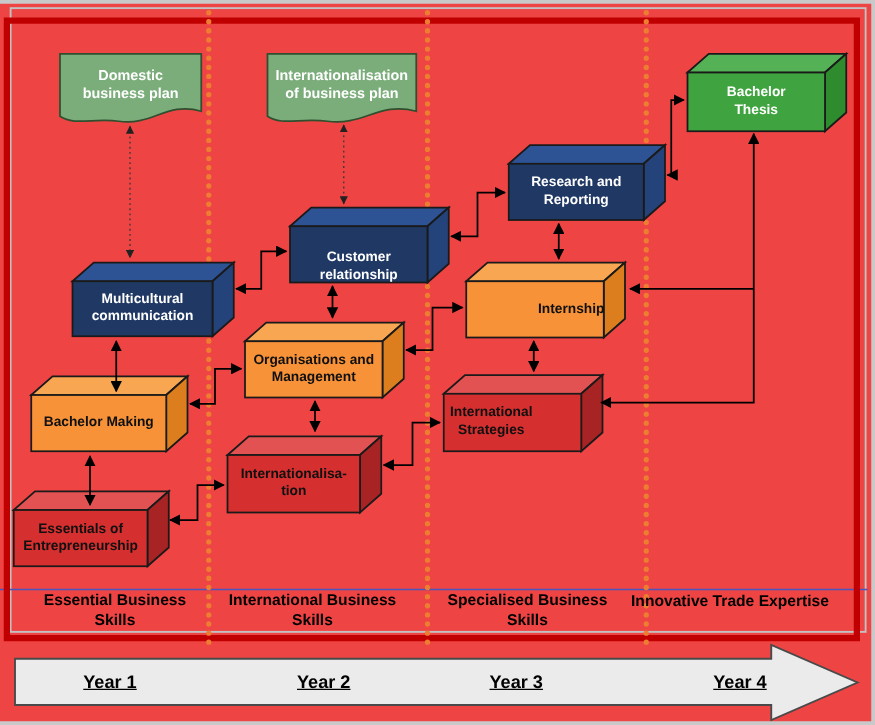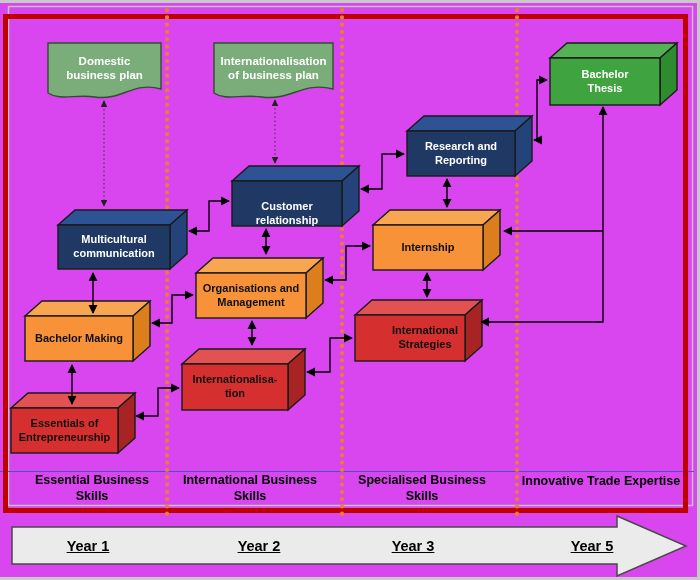--- a/index.html
+++ b/index.html
@@ -1,17 +1,17 @@
 <!DOCTYPE html>
 <html><head>
 <meta charset="utf-8">
 <style>
   html,body{margin:0;padding:0;background:#fff;}
   #stage{
-    position:relative;width:700px;height:580px;background:#d946ef;
+    position:relative;width:700px;height:580px;background:#ef4444;
     font-family:"Liberation Sans",sans-serif;overflow:hidden;
     border-top:3px solid #c9c9c9;border-right:3px solid #c9c9c9;border-bottom:3px solid #c9c9c9;
     box-sizing:border-box;
   }
   #diagram-svg{position:absolute;left:0;top:0;}
   .lbl{
     position:absolute;display:flex;align-items:center;justify-content:center;
     text-align:center;white-space:pre-line;font-weight:bold;line-height:1.25;
     pointer-events:none;
   }
@@ -143,34 +143,34 @@
 communication</div>
   <div class="lbl box-label light" style="left:232px;top:178px;width:110px;height:45px;margin-top:10px;">Customer
 relationship</div>
   <div class="lbl box-label light" style="left:407px;top:128px;width:108px;height:45px;">Research and
 Reporting</div>
   <div class="lbl box-label light" style="left:550px;top:55px;width:110px;height:47px;">Bachelor
 Thesis</div>
   <div class="lbl box-label dark" style="left:25px;top:313px;width:108px;height:45px;">Bachelor Making</div>
   <div class="lbl box-label dark" style="left:196px;top:270px;width:110px;height:45px;">Organisations and
 Management</div>
-  <div class="lbl box-label dark" style="left:373px;top:222px;width:110px;height:45px;">Internship</div>
+  <div class="lbl box-label dark" style="left:373px;top:222px;width:110px;height:45px;padding-left:29px;">Internship</div>
   <div class="lbl box-label dark" style="left:11px;top:405px;width:107px;height:45px;">Essentials of
 Entrepreneurship</div>
   <div class="lbl box-label dark" style="left:182px;top:361px;width:106px;height:46px;">Internationalisa-
 tion</div>
-  <div class="lbl box-label dark" style="left:370px;top:312px;width:110px;height:46px;">International
+  <div class="lbl box-label dark" style="left:338px;top:312px;width:110px;height:46px;">International
 Strategies</div>
 
   <div class="lbl col-label" style="left:7px;top:469px;width:170px;height:32px;">Essential Business
 Skills</div>
   <div class="lbl col-label" style="left:165px;top:469px;width:170px;height:32px;">International Business
 Skills</div>
   <div class="lbl col-label" style="left:337px;top:469px;width:170px;height:32px;">Specialised Business
 Skills</div>
-  <div class="lbl col-label" style="left:511px;top:469px;width:180px;height:18px;">Innovative Trade Expertise</div>
+  <div class="lbl col-label" style="left:494px;top:469px;width:180px;height:18px;">Innovative Trade Expertise</div>
 
   <div class="lbl year-label" style="left:38px;top:533px;width:100px;height:20px;">Year 1</div>
   <div class="lbl year-label" style="left:209px;top:533px;width:100px;height:20px;">Year 2</div>
   <div class="lbl year-label" style="left:363px;top:533px;width:100px;height:20px;">Year 3</div>
-  <div class="lbl year-label" style="left:542px;top:533px;width:100px;height:20px;">Year 5</div>
+  <div class="lbl year-label" style="left:542px;top:533px;width:100px;height:20px;">Year 4</div>
 
 </div>
 
 </body></html>

